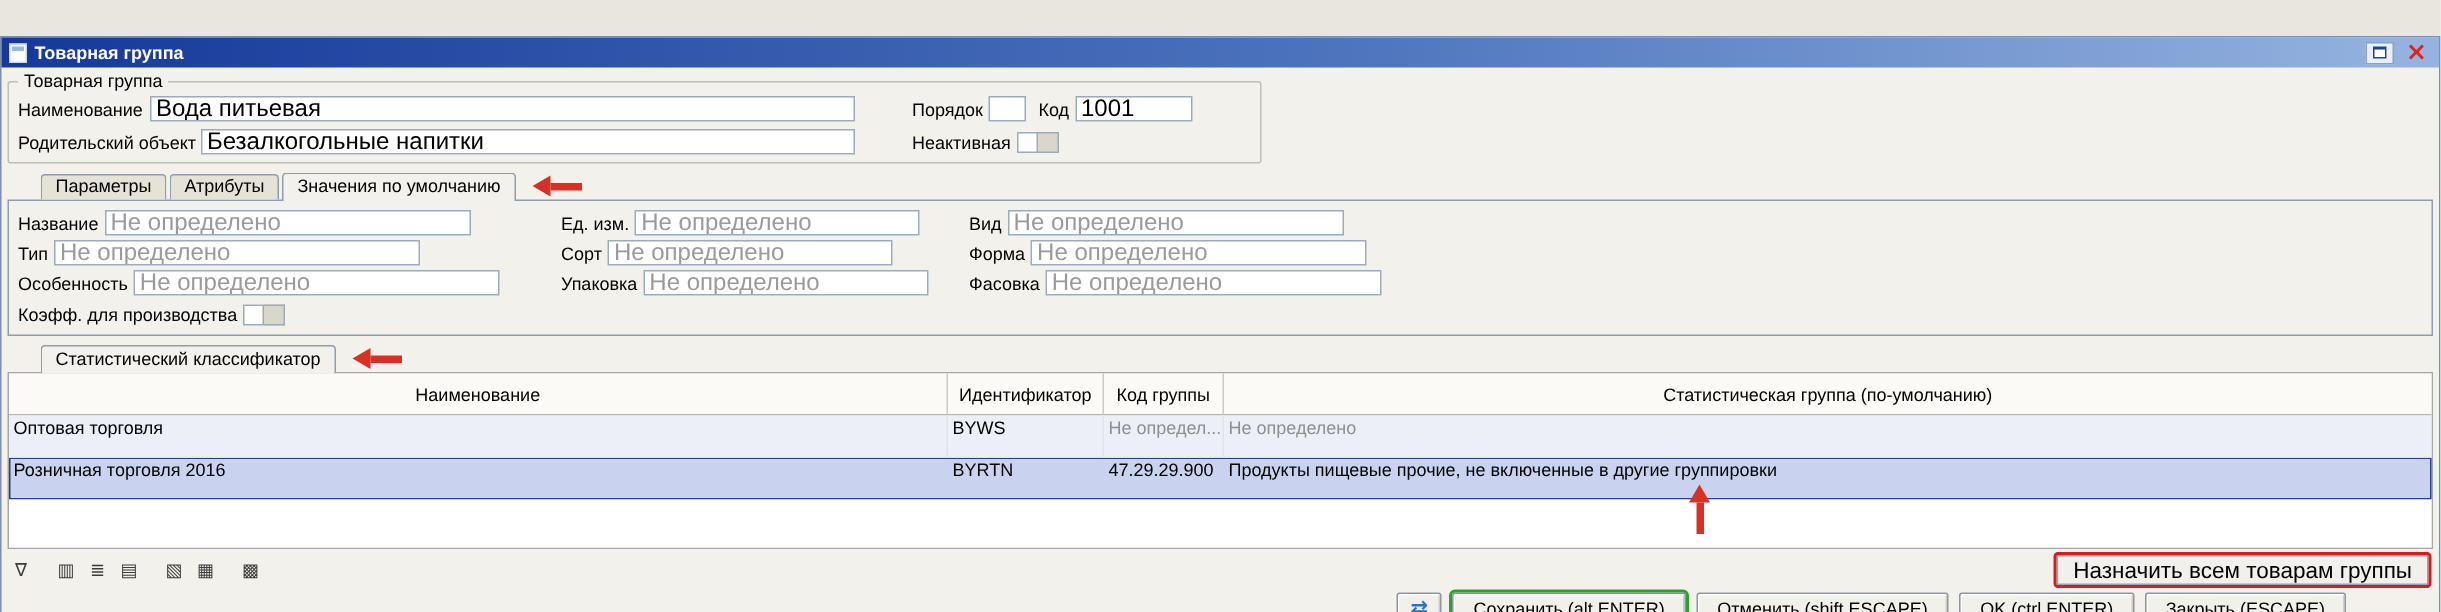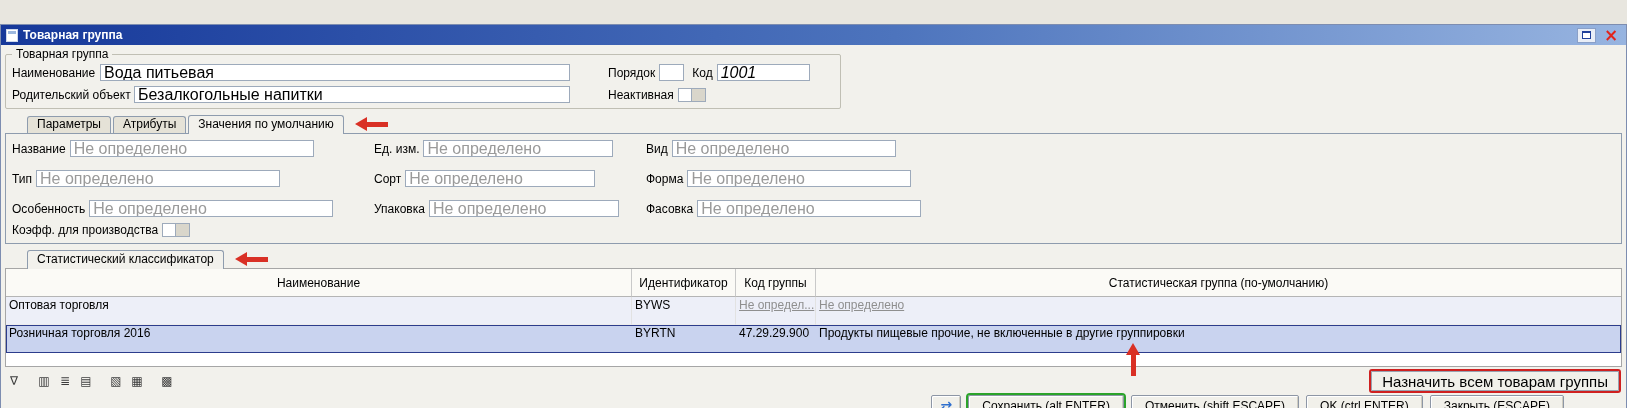--- a/index.html
+++ b/index.html
@@ -60,21 +60,21 @@
   .cb.shade { background:#d9d6cb; border-left:none; }
   
   .tabs { display:flex; align-items:flex-end; margin-top:6px; height:19px; position:relative; z-index:2;padding-left:22px; }
   .tab {
     height:17px; line-height:15px; padding:0 9px;
     border:1px solid #8e9cae; border-bottom:none; border-radius:3px 3px 0 0;
     background:#e5e2d7; margin-right:2px; white-space:nowrap;
   }
   .tab.active { background:#f2f1ec; height:19px; line-height:17px; margin-bottom:-1px; }
   .panel { border:1px solid #8e9cae; background:#f2f1ec; padding:6px 6px 5px 6px; position:relative; z-index:1; }
-  .pgrid { display:grid; grid-template-columns:362px 272px 1fr; row-gap:13px; }
+  .pgrid { display:grid; grid-template-columns:362px 272px 1fr; row-gap:3px; }
   .cell { display:flex; align-items:center; height:17px; }
   .c1 .inp { width:244px; } .c2 .inp { width:190px; } .c3 .inp { width:224px; }
   .coeff-row { display:flex; align-items:center; height:17px; margin-top:4px; }
   
   .table {
     border:1px solid #a6a6a6; background:#fff; height:132px;
     display:flex; flex-direction:column; position:relative; z-index:1;
   }
   .thead, .tr { display:grid; grid-template-columns:626px 104px 80px 1fr; }
   .th {
@@ -83,21 +83,21 @@
     white-space:nowrap; overflow:hidden;
   }
   .th:last-child { border-right:none; }
   .tr { height:28px; }
   .td {
     line-height:16px; padding:0 3px; white-space:nowrap; overflow:hidden;
     border-right:1px solid #e2e2e2; border-bottom:1px solid #ececec;
   }
   .td:last-child { border-right:none; }
   .tr.plain { background:#edeff8; }
-  .td.muted { color:#8f8f8f;text-decoration:underline; }
+  .td.muted { color:#8f8f8f; }
   .tr.selected { background:#c9d3ef; box-shadow:inset 0 0 0 1px #2c3c8c; }
   .tr.selected .td { border-color:rgba(0,0,0,0); }
   .filler { flex:1; background:#fff; }
   
   .arrow-left { width:33px; height:13px; display:flex; align-items:center; margin-left:9px; align-self:center; }
   .arrow-left .head { width:0; height:0; border:7px solid rgba(0,0,0,0); border-left:none; border-right:12px solid #d93025; }
   .arrow-left .shaft { flex:1; height:5px; background:#d93025; }
   .arrow-up { position:absolute; left:1120px; top:74px; width:14px; height:33px; display:flex; flex-direction:column; align-items:center; }
   .arrow-up .head { width:0; height:0; border:7px solid rgba(0,0,0,0); border-top:none; border-bottom:12px solid #d93025; }
   .arrow-up .shaft { width:5px; flex:1; background:#d93025; }
@@ -143,21 +143,21 @@
   <div class="content">
 
     <div class="groupbox">
       <span class="gb-label">Товарная группа</span>
       <div class="frow">
         <label class="lbl w84">Наименование</label>
         <input class="inp" style="width: 470px;" value="Вода питьевая">
         <label class="lbl ml38">Порядок</label>
         <input class="inp" style="width: 25px;" value="">
         <label class="lbl ml8">Код</label>
-        <input class="inp" style="width: 93px; font-style: italic;" value="1001">
+        <input class="inp" style="width: 78px;" value="1001">
       </div>
       <div class="frow">
         <label class="lbl w116">Родительский объект</label>
         <input class="inp" style="width: 436px;" value="Безалкогольные напитки">
         <label class="lbl ml38">Неактивная</label>
         <span class="dualcheck">
             <span class="cb"></span>
             <span class="cb shade"></span>
           </span>
       </div>

